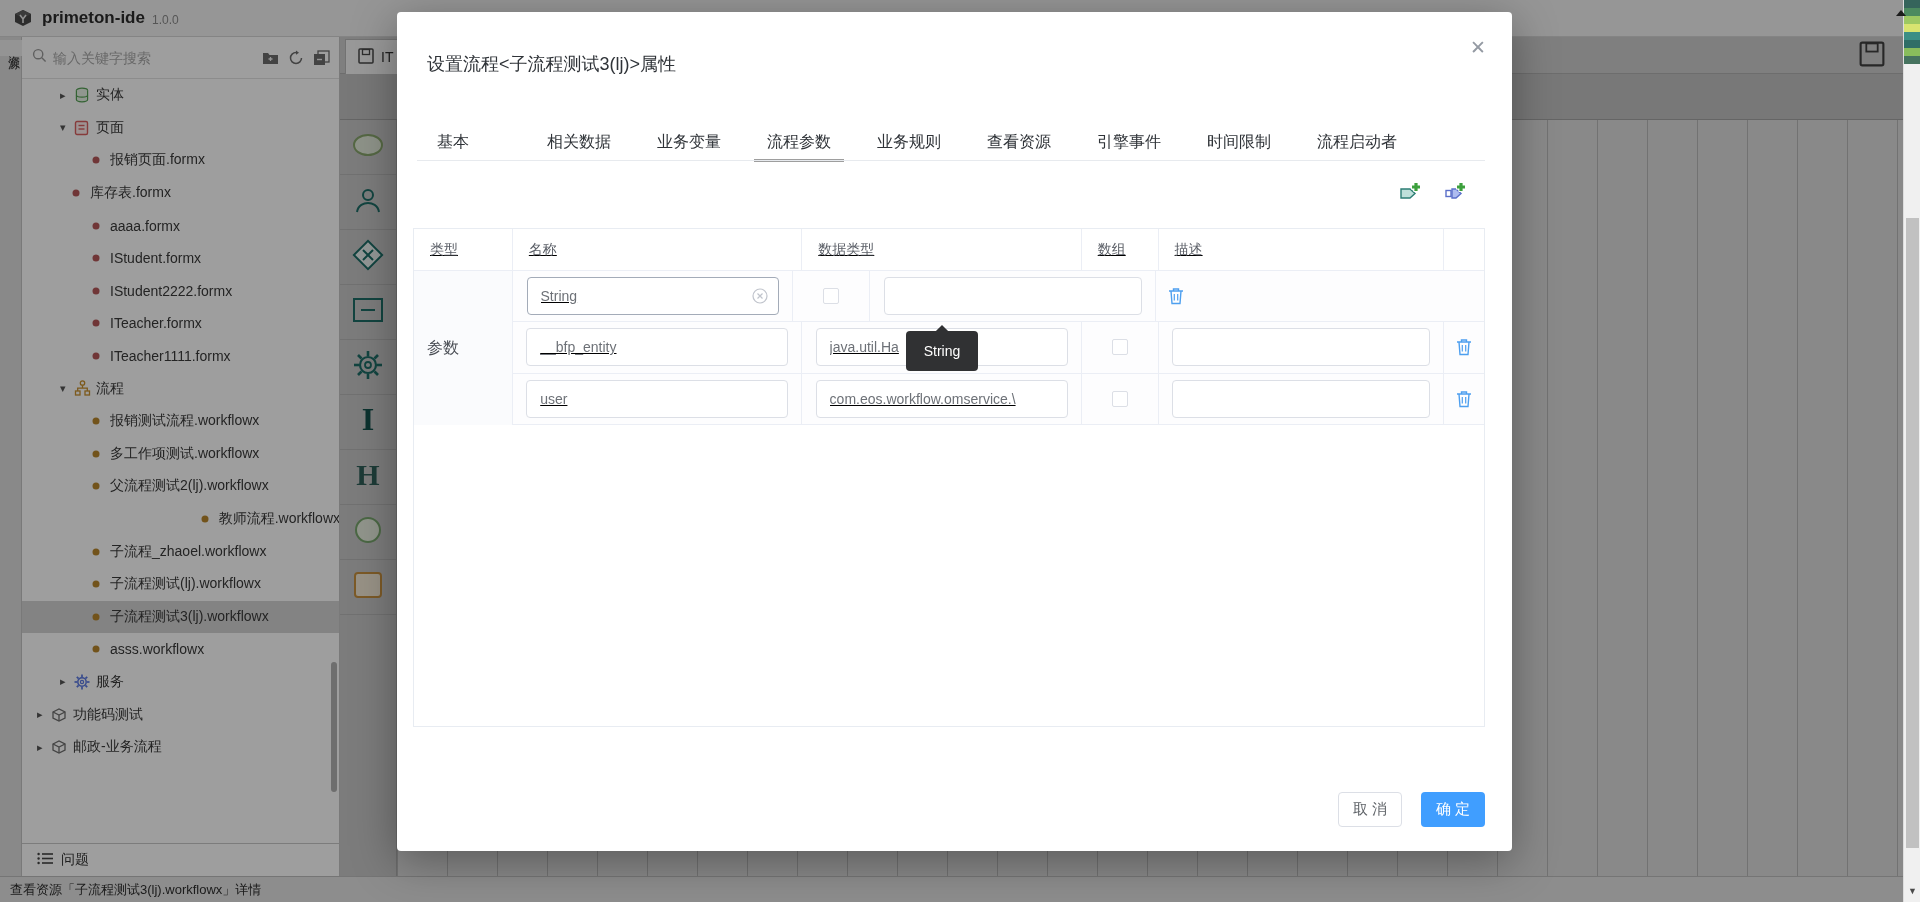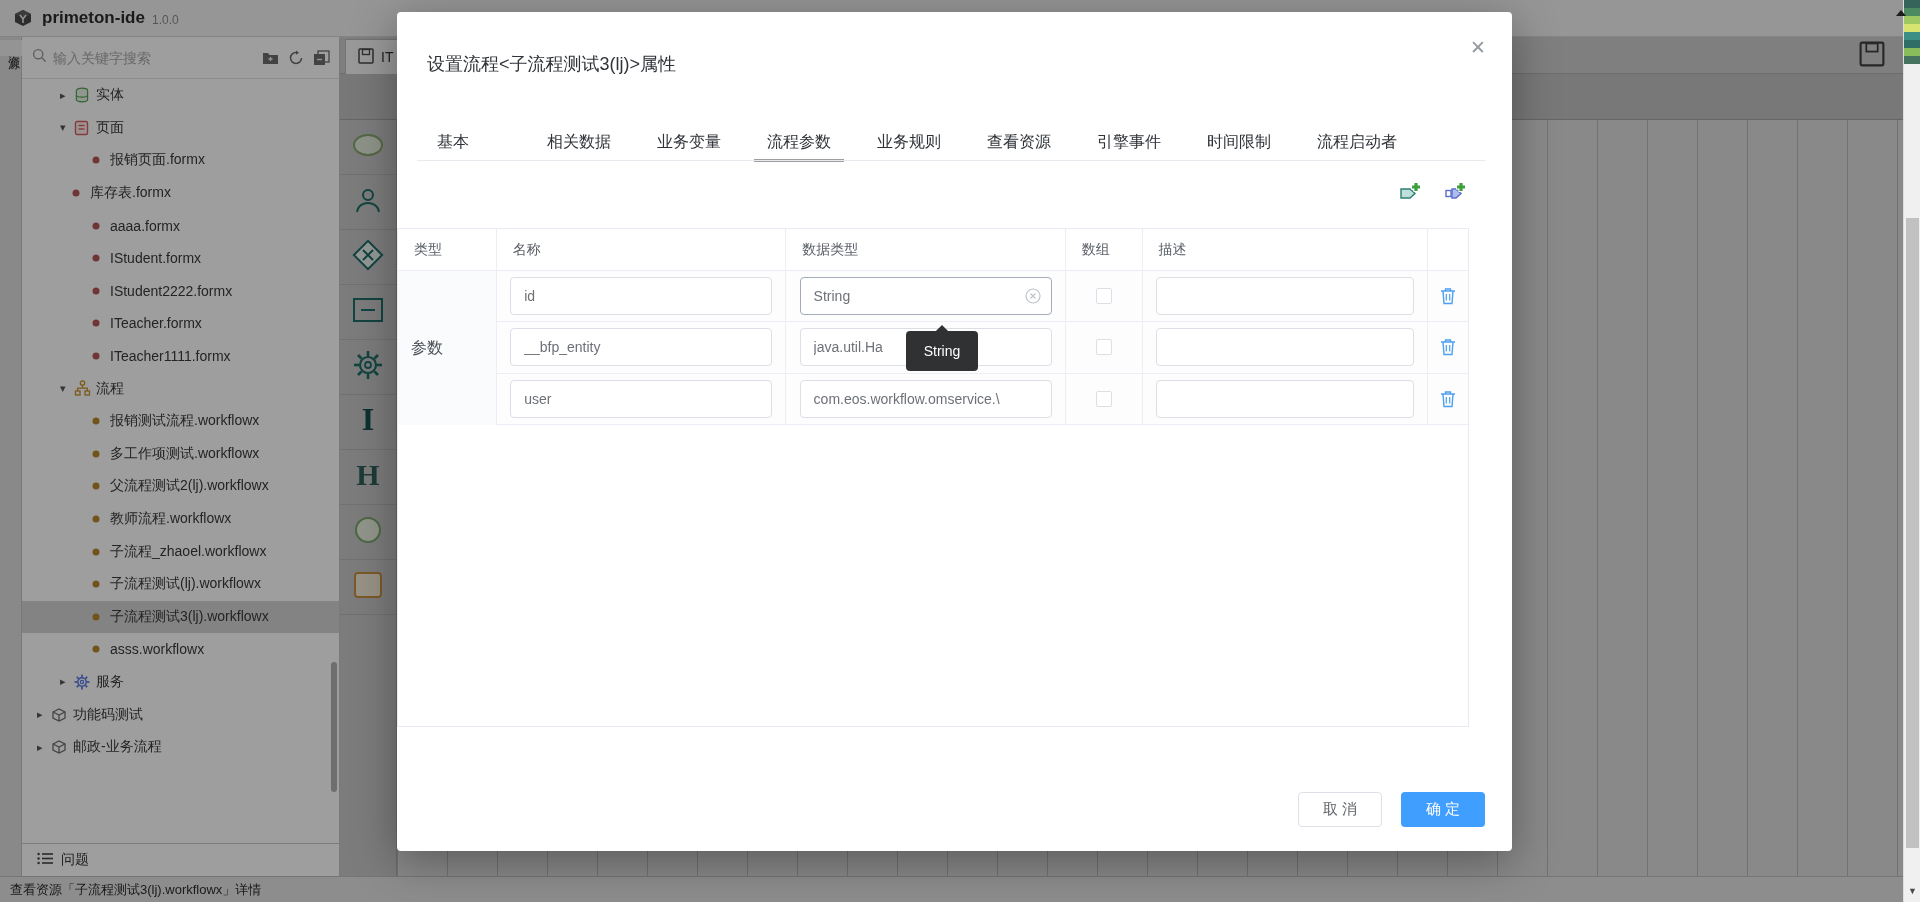--- a/index.html
+++ b/index.html
@@ -50,40 +50,40 @@
   .dlg-title { position:absolute; left:30px; top:40px; font-size:18px; color:#2f3338; }
   .dlg-close { position:absolute; right:26px; top:26px; font-size:19px; color:#949aa3; cursor:pointer; line-height:1; }
   .dtabs { position:absolute; left:40px; top:112px; height:36px; display:flex; }
   .dtab { font-size:16px; color:#2f3338; line-height:36px; margin-right:46px; position:relative; cursor:pointer; }
   .dtab:first-child { margin-right:78px; }
   .dtab.active::after { content:""; position:absolute; left:-13px; right:-13px; bottom:-2px; height:3px; background:#9e9e9e; }
   .dtabs-divider { position:absolute; left:20px; top:148px; width:1068px; height:1px; background:#e7eaee; }
   .dlg-toolbar { position:absolute; left:20px; top:165px; width:1068px; height:30px; display:flex; justify-content:flex-end; gap:21px; padding-right:17px; align-items:center; }
   .dlg-toolbar .tbtn { display:inline-flex; cursor:pointer; }
 
-  .tbl { position:absolute; left:0; top:216px; width:1072px; height:499px; border:1px solid #e8ecf2; }
+  .tbl { position:absolute; left:16px; top:216px; width:1072px; height:499px; border:1px solid #e8ecf2;text-decoration:underline; }
   .thead { display:flex; height:42px; border-bottom:1px solid #ebeef5; }
   .thead .hcell { font-size:14px; color:#5a5e66; display:flex; align-items:center; padding-left:16px; border-right:1px solid #ebeef5; }
   .thead .hcell:last-child { border-right:none; }
   .tbody { position:relative; }
   .type-cell { position:absolute; left:0; top:0; width:99px; height:154px; background:#fafbfd; border-right:1px solid #ebeef5; display:flex; align-items:center; padding-left:13px; font-size:16px; color:#4a4e55; }
   .trow { margin-left:99px; height:51.33px; border-bottom:1px solid #ebeef5; display:flex; background:#fdfdfe; }
   .tcell { display:flex; align-items:center; justify-content:center; border-right:1px solid #ebeef5; position:relative; }
   .tcell:last-child { border-right:none; }
   .tcell input { height:38px; border:1px solid #dcdfe6; border-radius:4px; font-size:14px; color:#6d7177; padding:0 13px; outline:none; background:#fff; font-family:"Liberation Sans",sans-serif; }
   .tcell input.focused { border-color:#a3abb8; }
   .clear-ic { position:absolute; display:inline-flex; }
   .cb { width:16px; height:16px; border:1px solid #dcdfe6; border-radius:2px; background:#fff; cursor:pointer; }
   .trash { background:none; border:none; cursor:pointer; display:inline-flex; padding:2px; }
 
   .tooltip { position:absolute; left:509px; top:319px; width:72px; height:40px; background:#303133; color:#fff; font-size:14px; border-radius:4px; display:flex; align-items:center; justify-content:center; z-index:5; }
   .tooltip .tarrow { position:absolute; top:-4px; left:50%; margin-left:-5px; width:10px; height:10px; background:#303133; transform:rotate(45deg); }
 
   .dlg-footer { position:absolute; left:0; top:780px; width:1088px; height:36px; display:flex; justify-content:flex-end; gap:19px; }
-  .btn { width:84px; height:35px; border-radius:4px; font-size:15px; cursor:pointer; font-family:"Liberation Sans",sans-serif; }
+  .btn { width:64px; height:35px; border-radius:4px; font-size:15px; cursor:pointer; font-family:"Liberation Sans",sans-serif; }
   .btn.cancel { background:#fff; border:1px solid #dcdfe6; color:#5f6368; }
   .btn.ok { border:none; color:#fff; }
 
   
   .rail { position:absolute; right:0; top:0; width:17px; height:902px; background:#f0f0f0; border-left:1px solid #ddd; z-index:30; }
   .rail .stripes { position:absolute; top:0; left:0; width:17px; height:64px; }
   .rail .stripes div { height:8px; }
   .rail .thumb { position:absolute; left:2px; top:218px; width:13px; height:630px; background:#c1c1c1; }
   .rail .dn { position:absolute; bottom:6px; left:0; width:17px; text-align:center; font-size:9px; color:#4a4a4a; }
   .rail-uptri { position:absolute; right:14px; top:10px; width:0; height:0; border-left:5px solid transparent; border-right:5px solid transparent; border-bottom:6px solid #1c1c1c; z-index:31; }
@@ -248,21 +248,21 @@
           <span class="tlabel">多工作项测试.workflowx</span>
         </div>
         <div class="tree-row" style="padding-left: 70px;">
           <span class="ticon" style="width: 16px; flex: 0 0 16px;">
             <svg width="8" height="8" viewBox="0 0 8 8">
               <circle cx="4" cy="4" r="3.5" fill="#b8862d"></circle>
             </svg>
           </span>
           <span class="tlabel">父流程测试2(lj).workflowx</span>
         </div>
-        <div class="tree-row" style="padding-left: 70px;">
+        <div class="tree-row" style="padding-left: 70px; justify-content: flex-end;">
           <span class="ticon" style="width: 16px; flex: 0 0 16px;">
             <svg width="8" height="8" viewBox="0 0 8 8">
               <circle cx="4" cy="4" r="3.5" fill="#b8862d"></circle>
             </svg>
           </span>
           <span class="tlabel">教师流程.workflowx</span>
         </div>
         <div class="tree-row" style="padding-left: 70px;">
           <span class="ticon" style="width: 16px; flex: 0 0 16px;">
             <svg width="8" height="8" viewBox="0 0 8 8">
@@ -482,23 +482,20 @@
           <div class="hcell" style="width: 99px;">类型</div>
           <div class="hcell" style="width: 290px;">名称</div>
           <div class="hcell" style="width: 280px;">数据类型</div>
           <div class="hcell" style="width: 77px;">数组</div>
           <div class="hcell" style="width: 286px;">描述</div>
           <div class="hcell" style="width: 40px;"></div>
         </div>
       <div class="tbody">
         <div class="type-cell">参数</div>
       <div class="trow">
-            <div class="tcell" style="width: 290px;">
-              <input readonly="" value="id" style="width: 262px;">
-            </div>
             <div class="tcell" style="width: 280px;">
               <input readonly="" class="focused" value="String" style="width: 252px;">
               <span class="clear-ic" style="right: 24px;">
                 <svg width="16" height="16" viewBox="0 0 16 16">
                   <circle cx="8" cy="8" r="7" fill="none" stroke="#c0c4cc" stroke-width="1.2"></circle>
                   <path d="M5.5 5.5 L10.5 10.5 M10.5 5.5 L5.5 10.5" stroke="#c0c4cc" stroke-width="1.2"></path>
                 </svg>
               </span>
             </div>
             <div class="tcell" style="width: 77px;">

